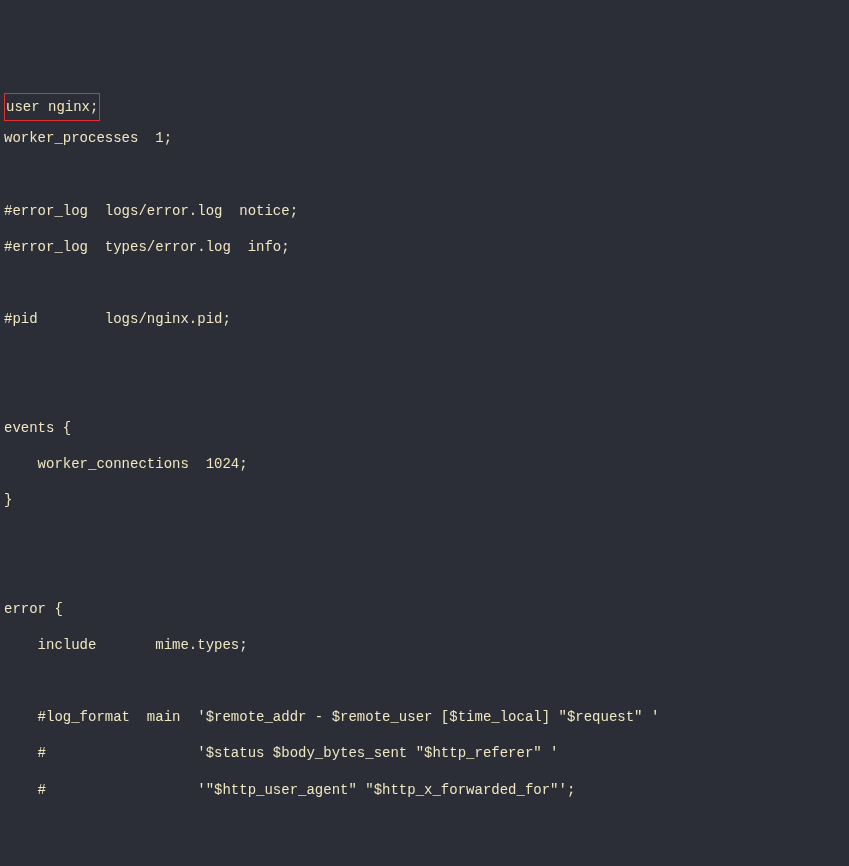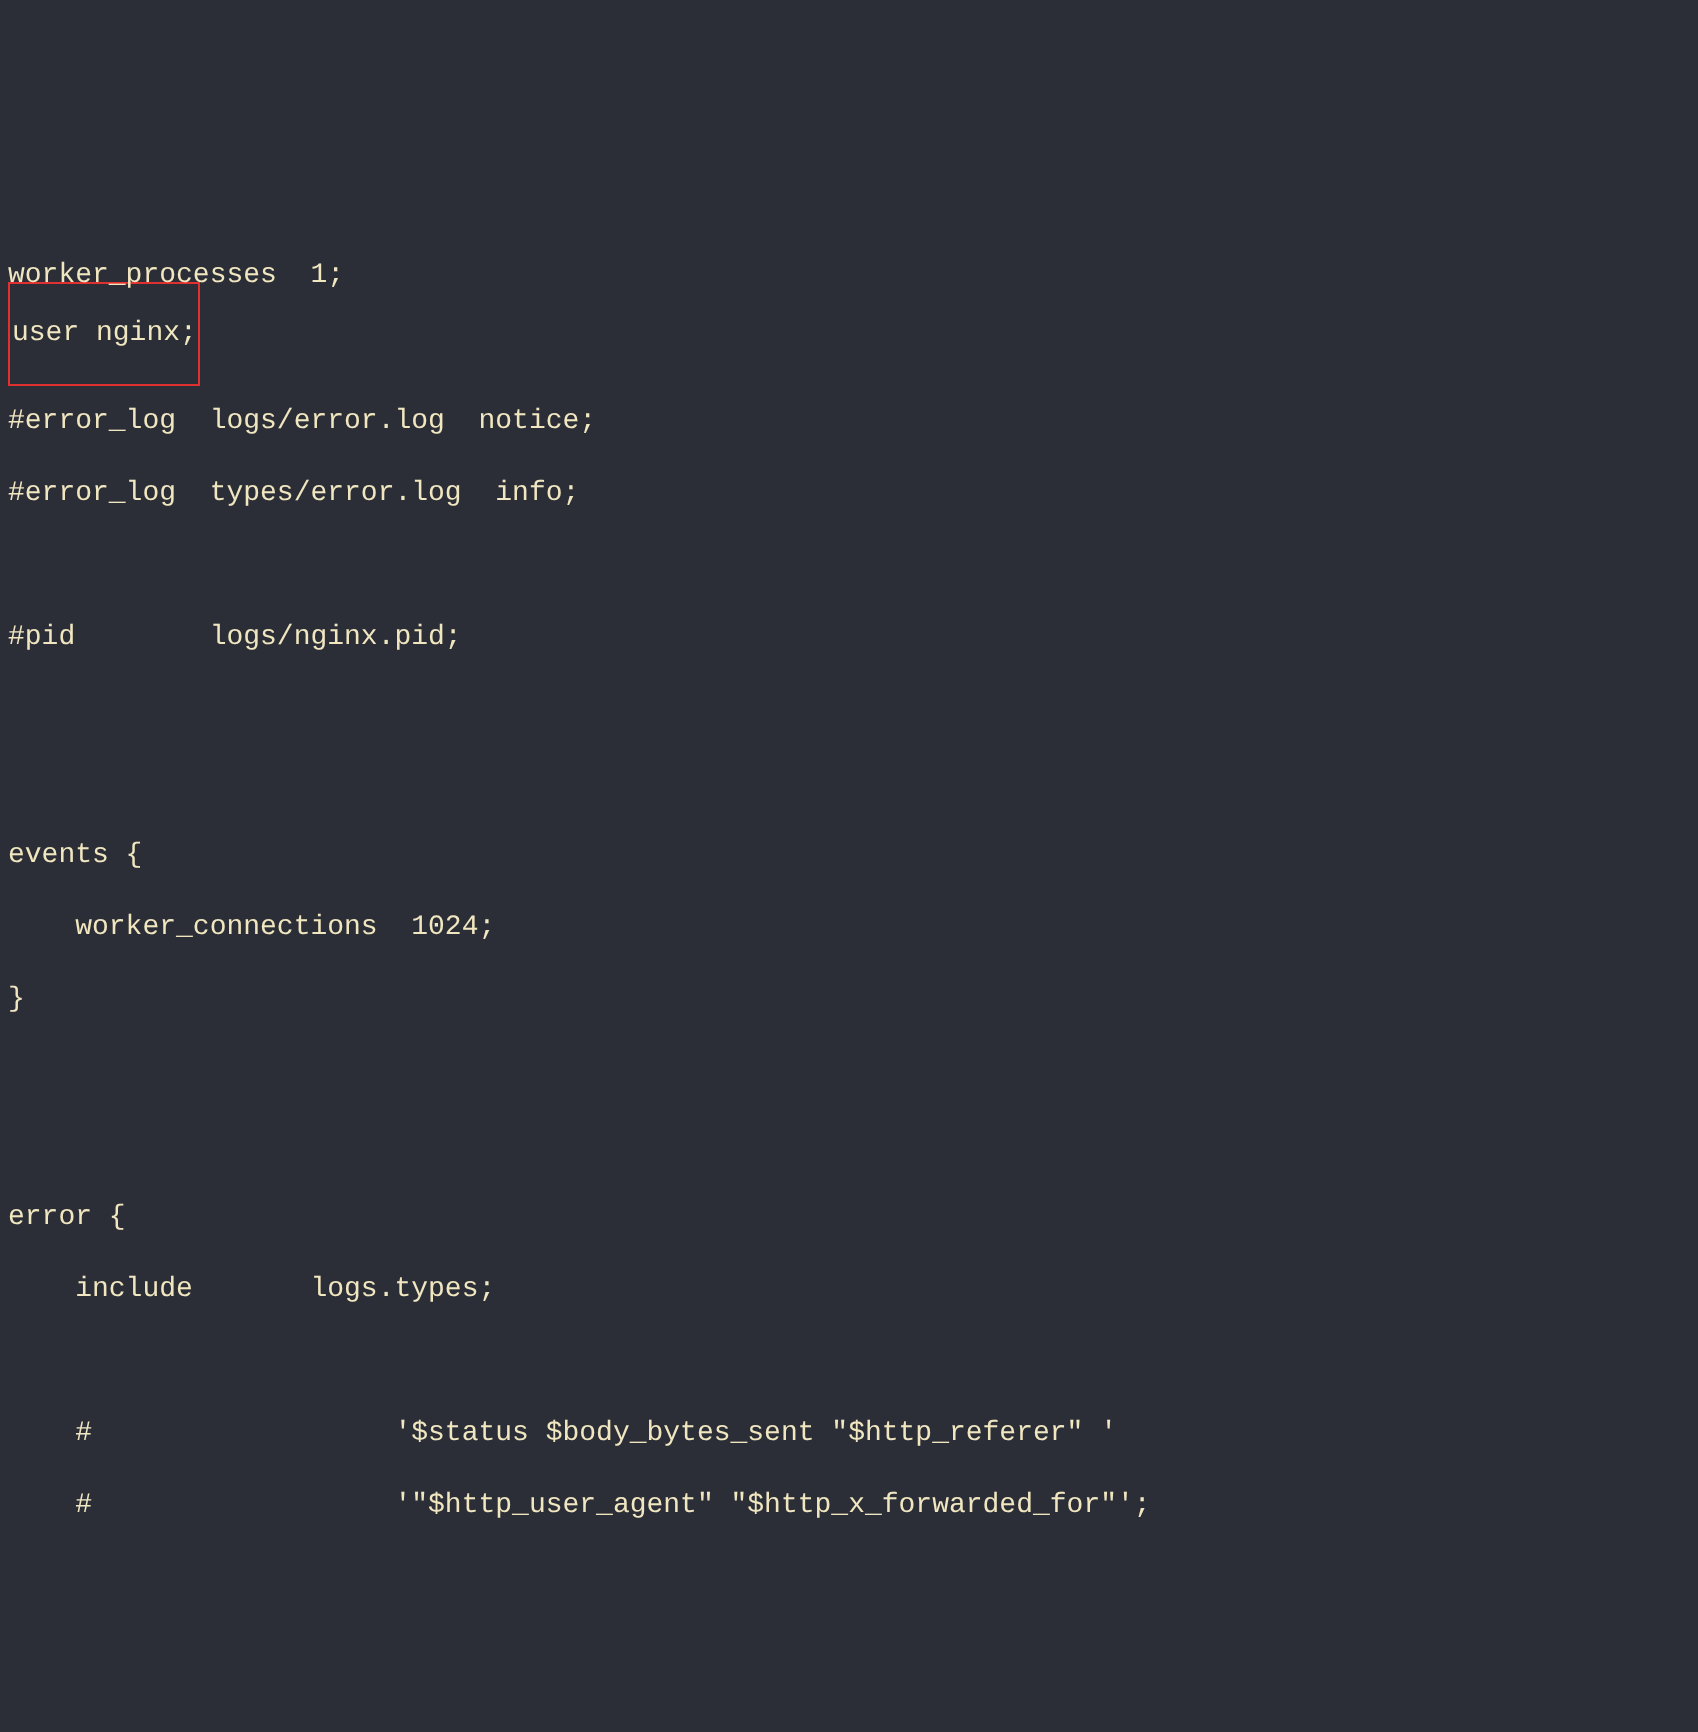--- a/index.html
+++ b/index.html
@@ -18,22 +18,21 @@
       height: 866px;
       overflow: hidden;
       white-space: pre;
     }
     .code-container {
       padding: 2px 0 0 4px;
     }
     .highlight-box {
       border: 1px solid #e03030;
       display: inline-block;
-      padding: 16px 1px;
-      margin-top: 48px;
+      padding: 4px 1px;
     }
     .line {
       display: block;
       height: 18px;
     }
   </style>
 </head>
 <body>
 
 
@@ -47,22 +46,23 @@
 <span class="line"></span>
 <span class="line">#pid        logs/nginx.pid;</span>
 <span class="line"></span>
 <span class="line"></span>
 <span class="line">events {</span>
 <span class="line">    worker_connections  1024;</span>
 <span class="line">}</span>
 <span class="line"></span>
 <span class="line"></span>
 <span class="line">error {</span>
-<span class="line">    include       logs.types;</span>
+<span class="line">    include       mime.types;</span>
 <span class="line"></span>
+<span class="line">    #log_format  main  '$remote_addr - $remote_user [$time_local] "$request" '</span>
 <span class="line">    #                  '$status $body_bytes_sent "$http_referer" '</span>
 <span class="line">    #                  '"$http_user_agent" "$http_x_forwarded_for"';</span>
 
 
 
 
 
 
 
 

